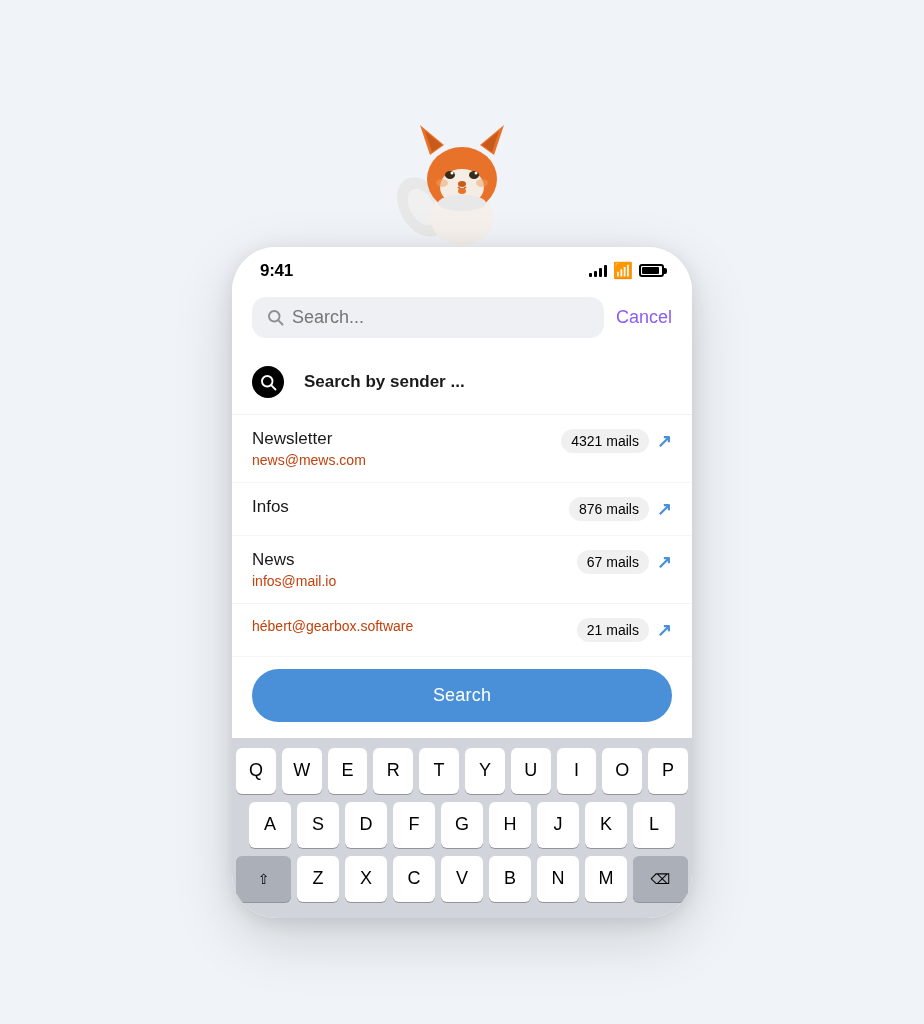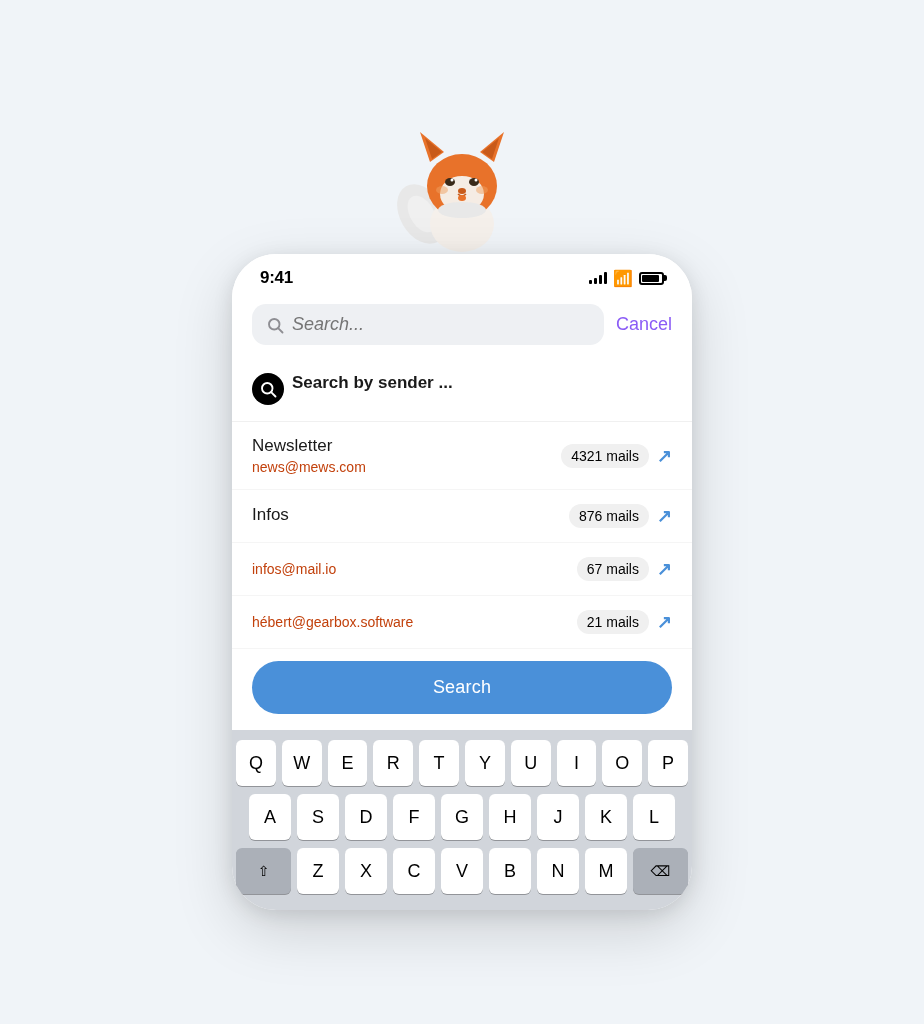--- a/index.html
+++ b/index.html
@@ -135,41 +135,41 @@
     }
 
     .search-input-field {
       border: none;
       background: transparent;
       font-size: 18px;
       color: #8e8e93;
       outline: none;
       flex: 1;
       font-family: inherit;
-      font-style: italic;
     }
 
     .cancel-button {
       color: #8b5cf6;
       font-size: 18px;
       font-weight: 400;
       white-space: nowrap;
       cursor: pointer;
       flex-shrink: 0;
     }
 
     
     .sender-list {
       background: #ffffff;
       flex: 1;
     }
 
     .search-by-sender-row {
       display: flex;
-      gap: 8px;
+      align-items: center;
+      gap: 20px;
       padding: 16px 20px;
       border-bottom: 1px solid #f0f0f0;
     }
 
     .sender-icon-circle {
       width: 32px;
       height: 32px;
       background: #000;
       border-radius: 50%;
       display: flex;
@@ -183,21 +183,21 @@
     }
 
     .search-by-sender-text {
       font-size: 17px;
       font-weight: 600;
       color: #1a1a1a;
     }
 
     .sender-item {
       display: flex;
-      align-items: center;
+      align-items: flex-start;
       padding: 14px 20px;
       border-bottom: 1px solid #f5f5f5;
     }
 
     .sender-info {
       flex: 1;
     }
 
     .sender-name {
       font-size: 17px;
@@ -398,20 +398,21 @@
           <div class="sender-name">Infos</div>
         </div>
         <div class="sender-right">
           <span class="mail-count-badge">876 mails</span>
           <span class="arrow-icon">↗</span>
         </div>
       </div>
 
       <div class="sender-item">
         <div class="sender-info">
+          <div class="sender-name">News</div>
           <div class="sender-email">infos@mail.io</div>
         </div>
         <div class="sender-right">
           <span class="mail-count-badge">67 mails</span>
           <span class="arrow-icon">↗</span>
         </div>
       </div>
 
       <div class="sender-item">
         <div class="sender-info">

